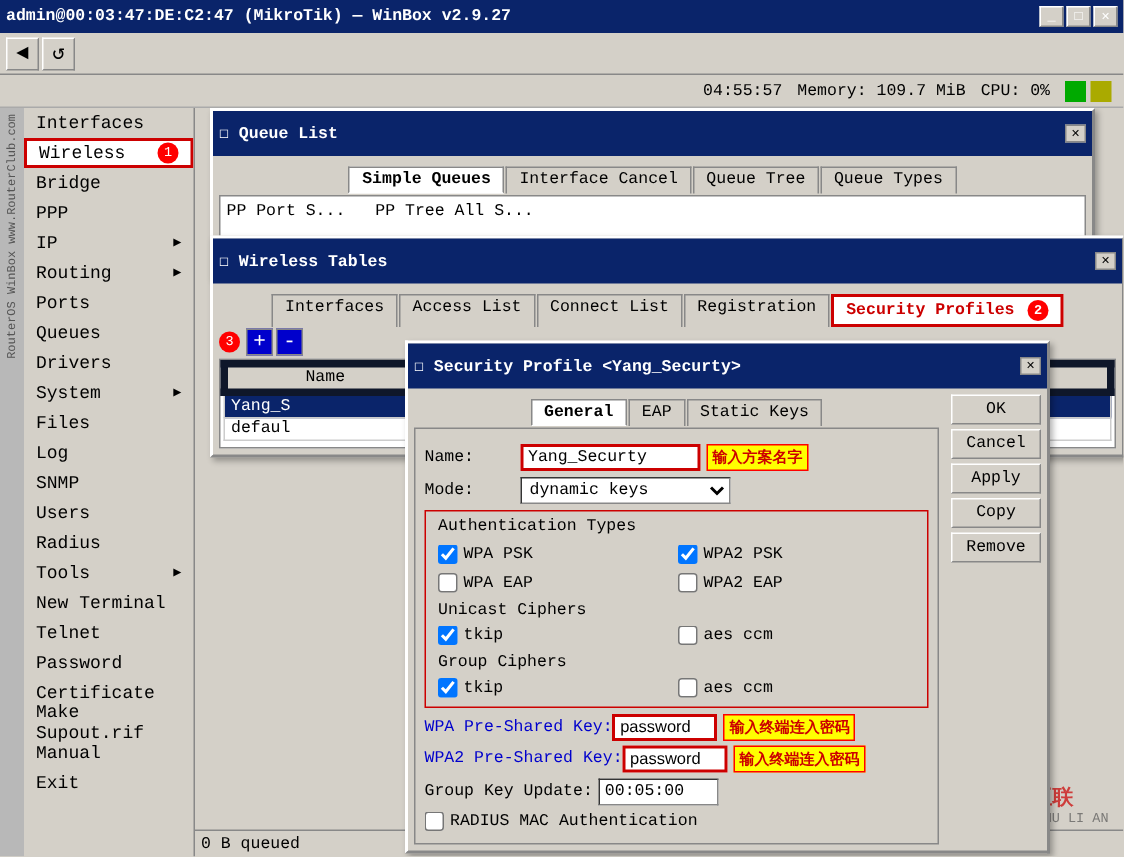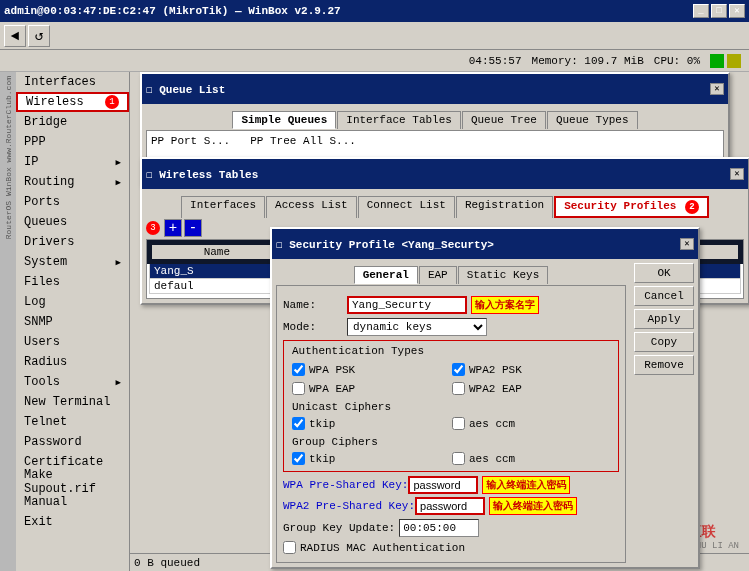--- a/index.html
+++ b/index.html
@@ -494,21 +494,21 @@
   <div class="content-area">
 
     <div class="window queue-list-win">
       <div class="window-title">
         <span>☐ <span>Queue List</span></span>
         <div class="win-close">✕</div>
       </div>
       <div class="window-content">
         <div class="tab-bar">
           <div class="tab active">Simple Queues</div>
-          <div class="tab">Interface Tables</div>
+          <div class="tab">Interface Cancel</div>
           <div class="tab">Queue Tree</div>
           <div class="tab">Queue Types</div>
         </div>
         <div class="tab-content-area" style="height:40px;">
           <div style="display:flex; gap:20px; font-size:11px;">
             <span>PP Port S...</span>
             <span>PP Tree All S...</span>
           </div>
         </div>
       </div>

